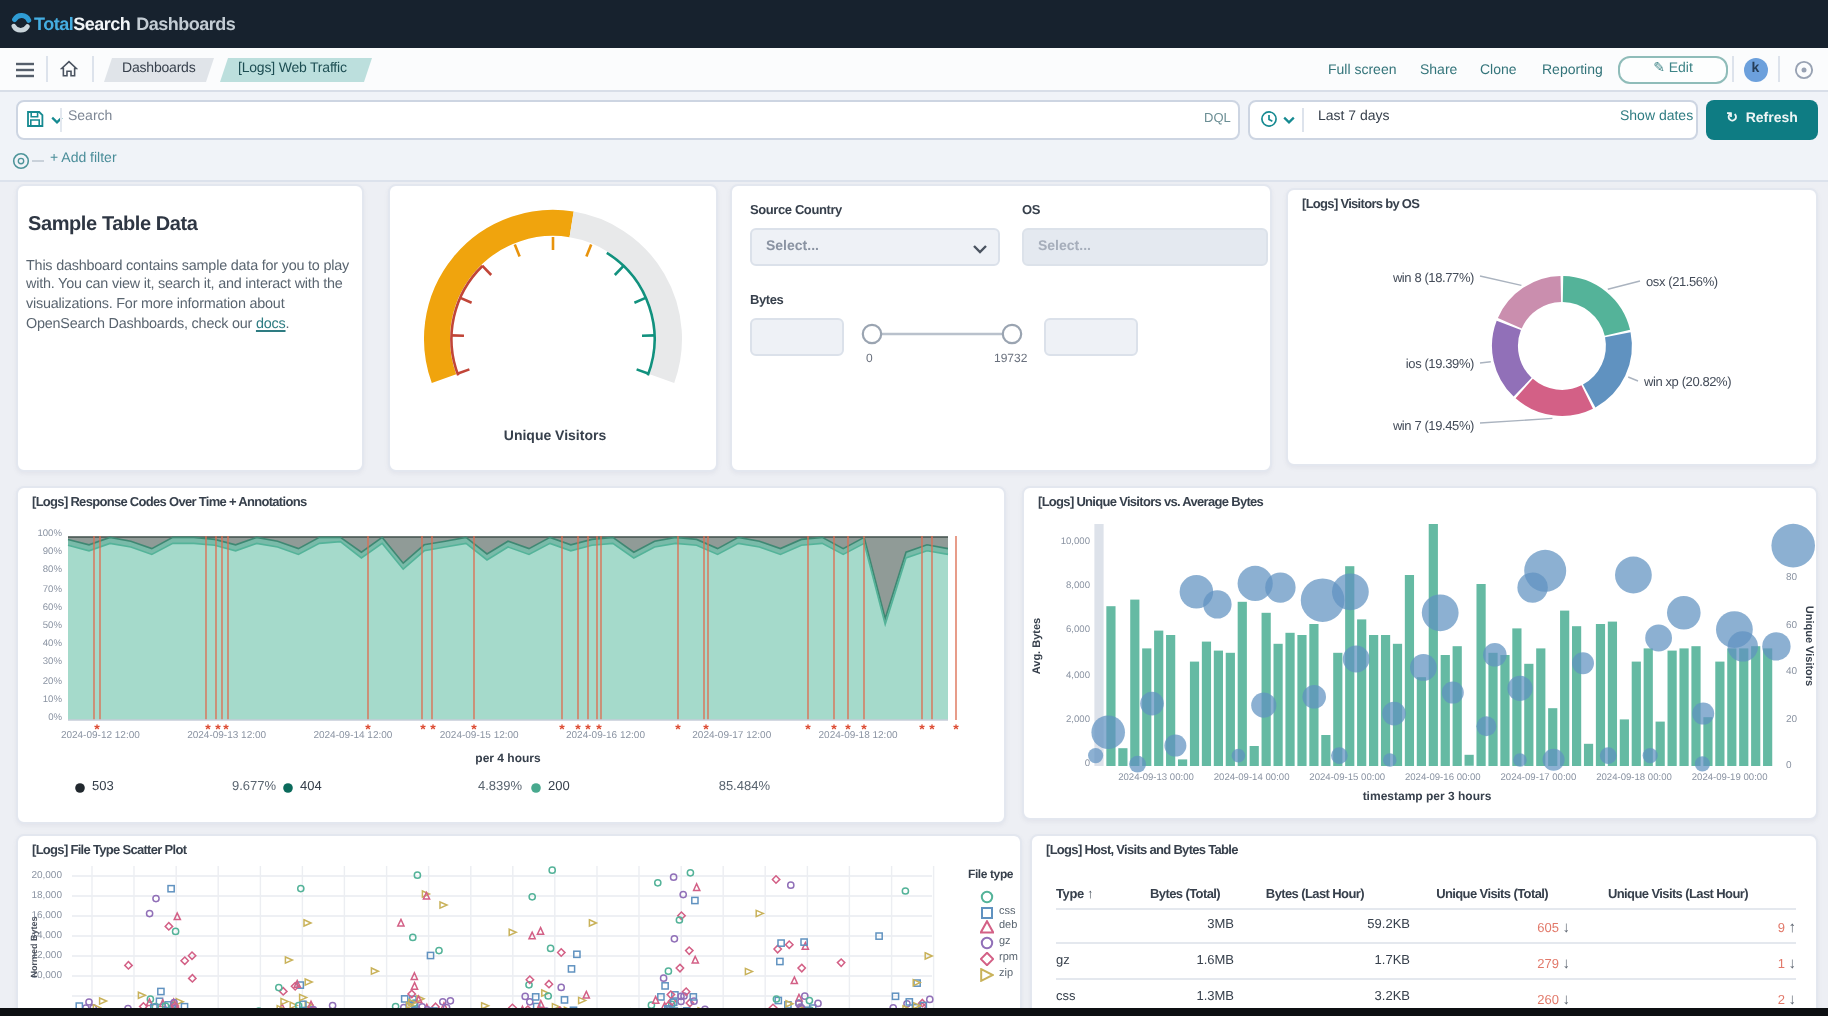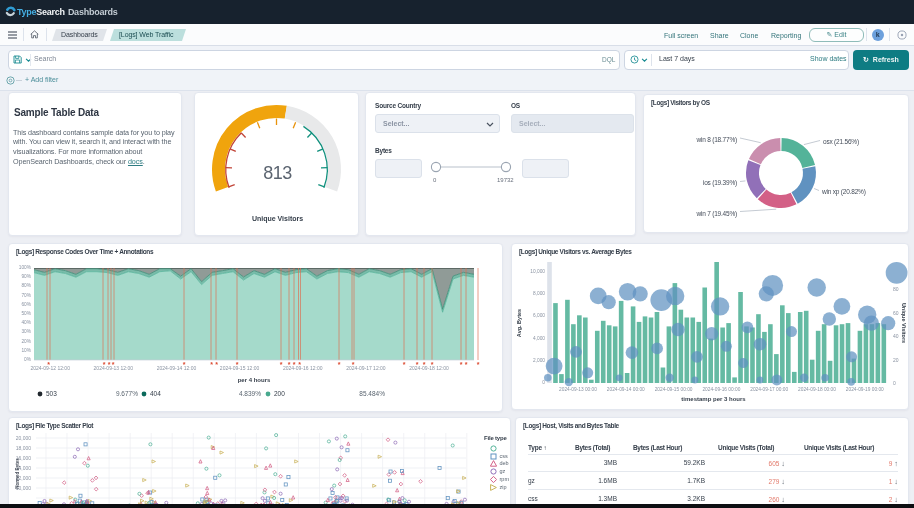--- a/index.html
+++ b/index.html
@@ -30,21 +30,21 @@
 .ctl-label { position:absolute; font-size:6.5px; font-weight:bold; color:#37404c; letter-spacing:-0.2px; }
 .ctl-box { position:absolute; background:#eef1f6; border:1px solid #dbe1ea; border-radius:3px; }
 </style>
 </head>
 <body>
 <div id="topbar">
   <svg class="abs" style="left:5px;top:6px" width="11" height="11" viewBox="0 0 20 20">
     <path d="M17 7.5 A 7.2 7.2 0 0 0 4.2 6.8" fill="none" stroke="#2f9cd4" stroke-width="4.6" stroke-linecap="round"></path>
     <path d="M3.4 12.8 A 7.2 7.2 0 0 0 15.9 13.2" fill="none" stroke="#c9d4da" stroke-width="4.2" stroke-linecap="round"></path>
   </svg>
-  <div class="logotext"><span class="open">Type</span>Search<span class="dash">Dashboards</span></div>
+  <div class="logotext"><span class="open">Total</span>Search<span class="dash">Dashboards</span></div>
 </div>
 
 <div id="navbar">
   <svg class="abs" style="left:8px;top:7px" width="9" height="8" viewBox="0 0 9 8">
       <g fill="#555e6b">
         <rect x="0" y="0.4" width="9" height="1.2"></rect>
         <rect x="0" y="3.4" width="9" height="1.2"></rect>
         <rect x="0" y="6.4" width="9" height="1.2"></rect>
       </g>
     </svg>
@@ -119,21 +119,20 @@
 <line x1="34.9" y1="55.8" x2="40.8" y2="58.4" stroke="#c14538" stroke-width="1.3"></line>
 <line x1="46.1" y1="39.8" x2="50.6" y2="44.5" stroke="#c14538" stroke-width="1.3"></line>
 <line x1="62.4" y1="29.2" x2="64.8" y2="35.2" stroke="#e8930c" stroke-width="1.3"></line>
 <line x1="81.5" y1="25.5" x2="81.5" y2="32.0" stroke="#e8930c" stroke-width="1.3"></line>
 <line x1="100.6" y1="29.2" x2="98.2" y2="35.2" stroke="#e8930c" stroke-width="1.3"></line>
 <line x1="116.9" y1="39.8" x2="112.4" y2="44.5" stroke="#12917e" stroke-width="1.3"></line>
 <line x1="128.1" y1="55.8" x2="122.2" y2="58.4" stroke="#12917e" stroke-width="1.3"></line>
 <line x1="132.5" y1="74.7" x2="126.0" y2="74.9" stroke="#12917e" stroke-width="1.3"></line>
 <line x1="129.4" y1="93.9" x2="123.3" y2="91.7" stroke="#12917e" stroke-width="1.3"></line>
     </svg>
-    <div class="txt" style="left:0;top:70px;width:165px;text-align:center;font-size:18px;color:#5b6470;letter-spacing:-0.5px">813</div>
     <div class="txt" style="left:0;top:122px;width:165px;text-align:center;font-size:7px;font-weight:bold;color:#37404c">Unique Visitors</div>
   </div>
 
   <div class="panel" id="p3" style="left:365px;top:1px;width:271px;height:144px">
     <div class="ctl-label" style="left:9px;top:9px">Source Country</div>
     <div class="ctl-box" style="left:9px;top:21px;width:125px;height:19px"></div>
     <div class="txt" style="left:17px;top:27px;font-size:7px;font-weight:bold;color:#8a93a2">Select...</div>
     <svg class="abs" style="left:120px;top:29px" width="8" height="5" viewBox="0 0 8 5">
         <path d="M1 1 L4 4 L7 1" fill="none" stroke="#4a5360" stroke-width="1.2"></path>
       </svg>

